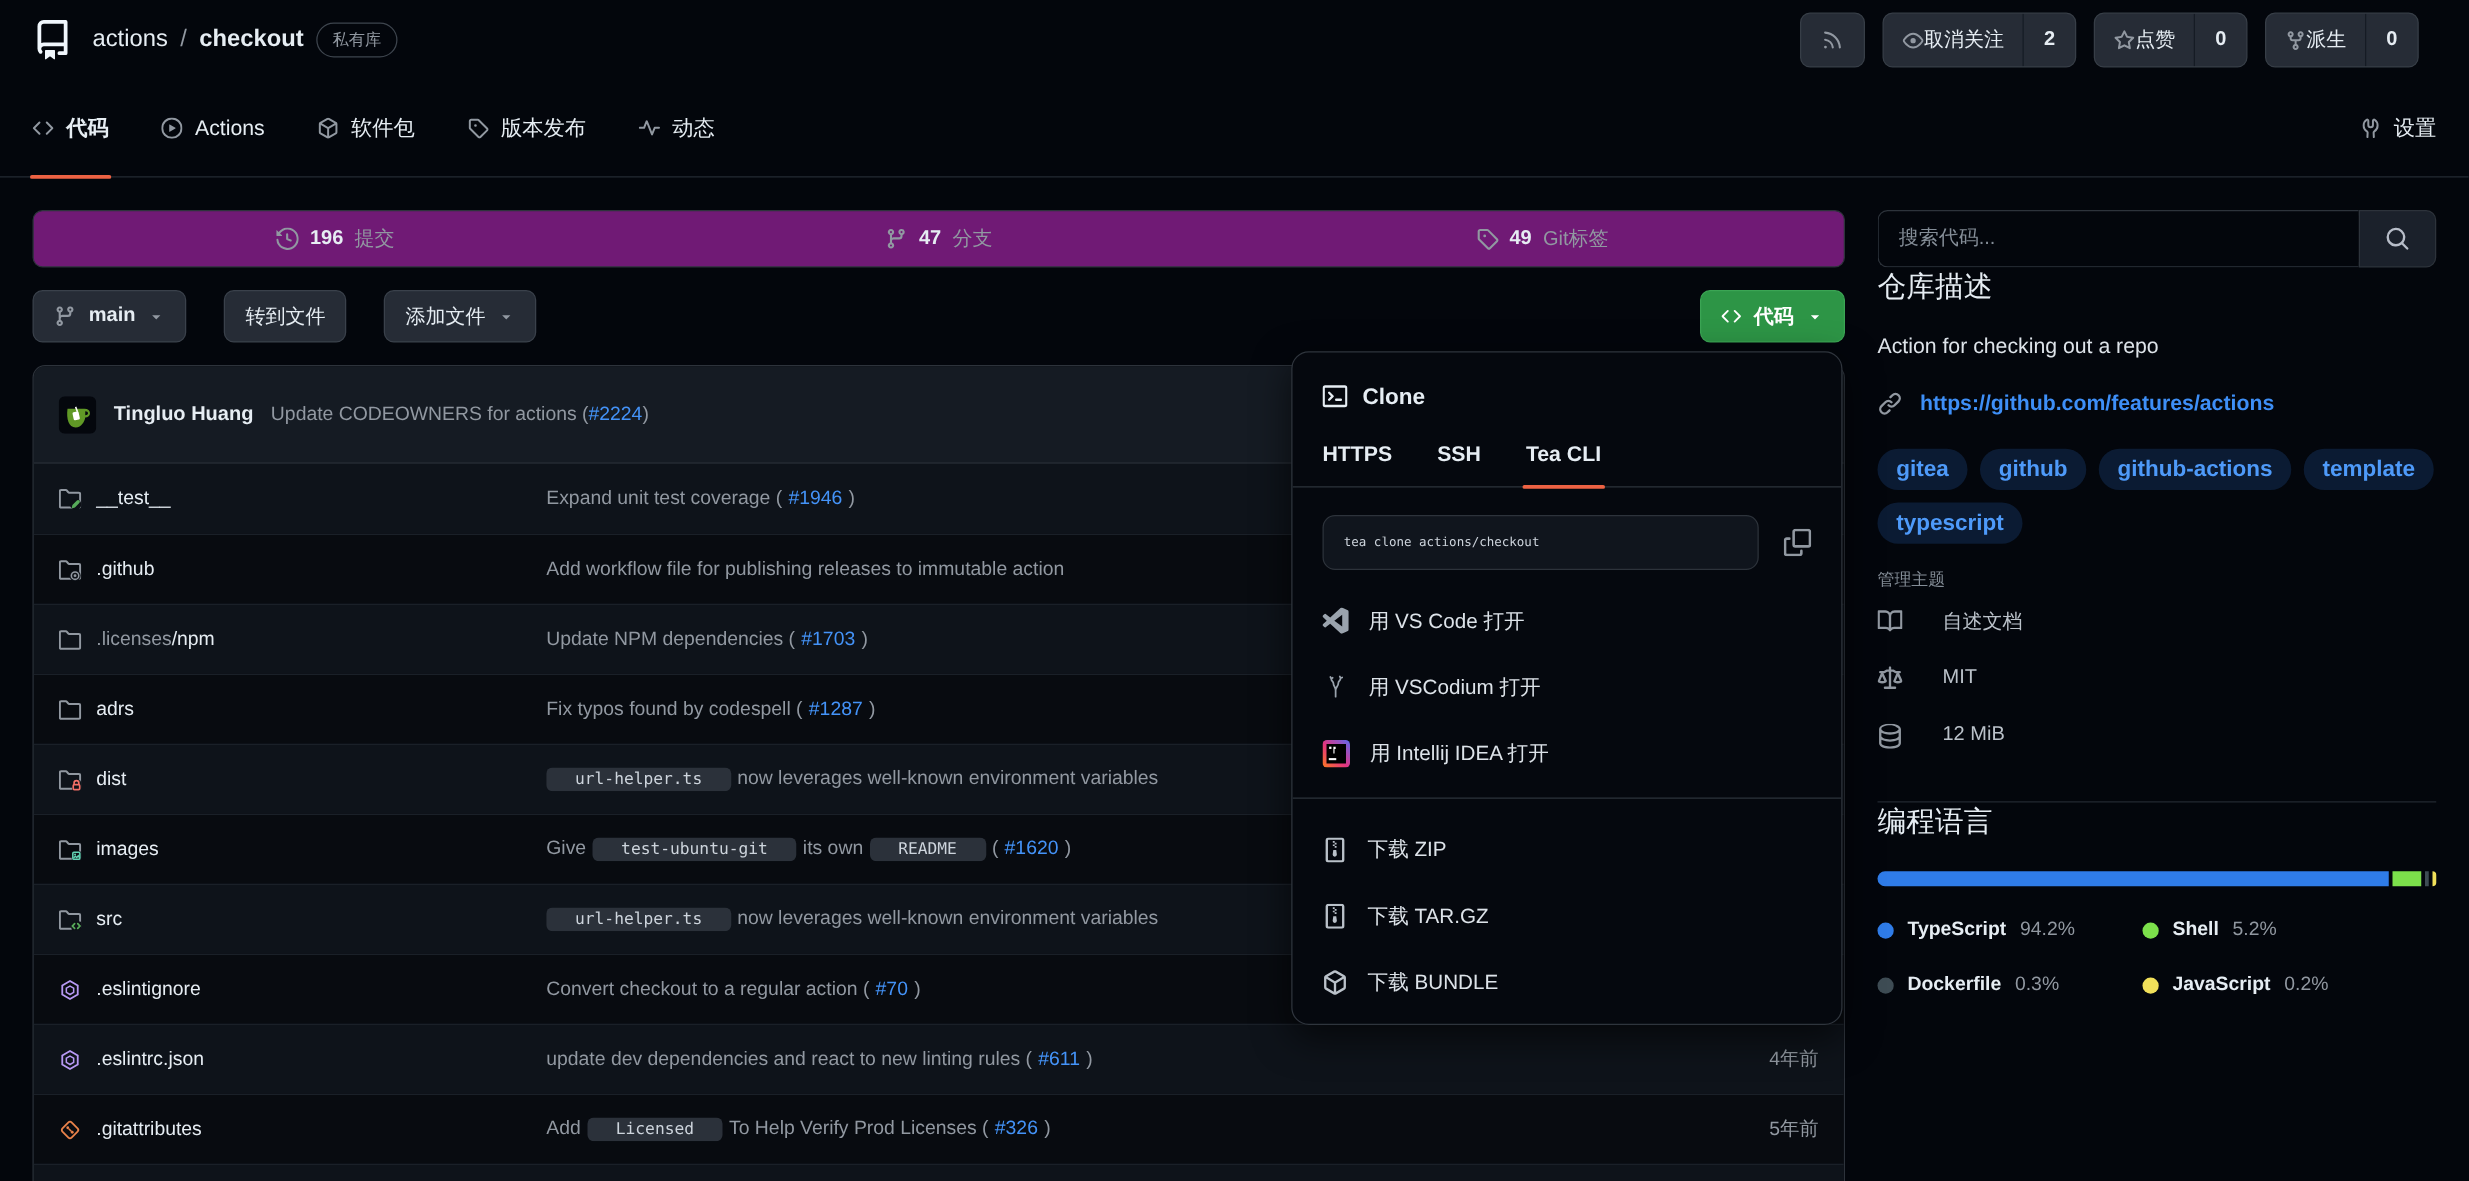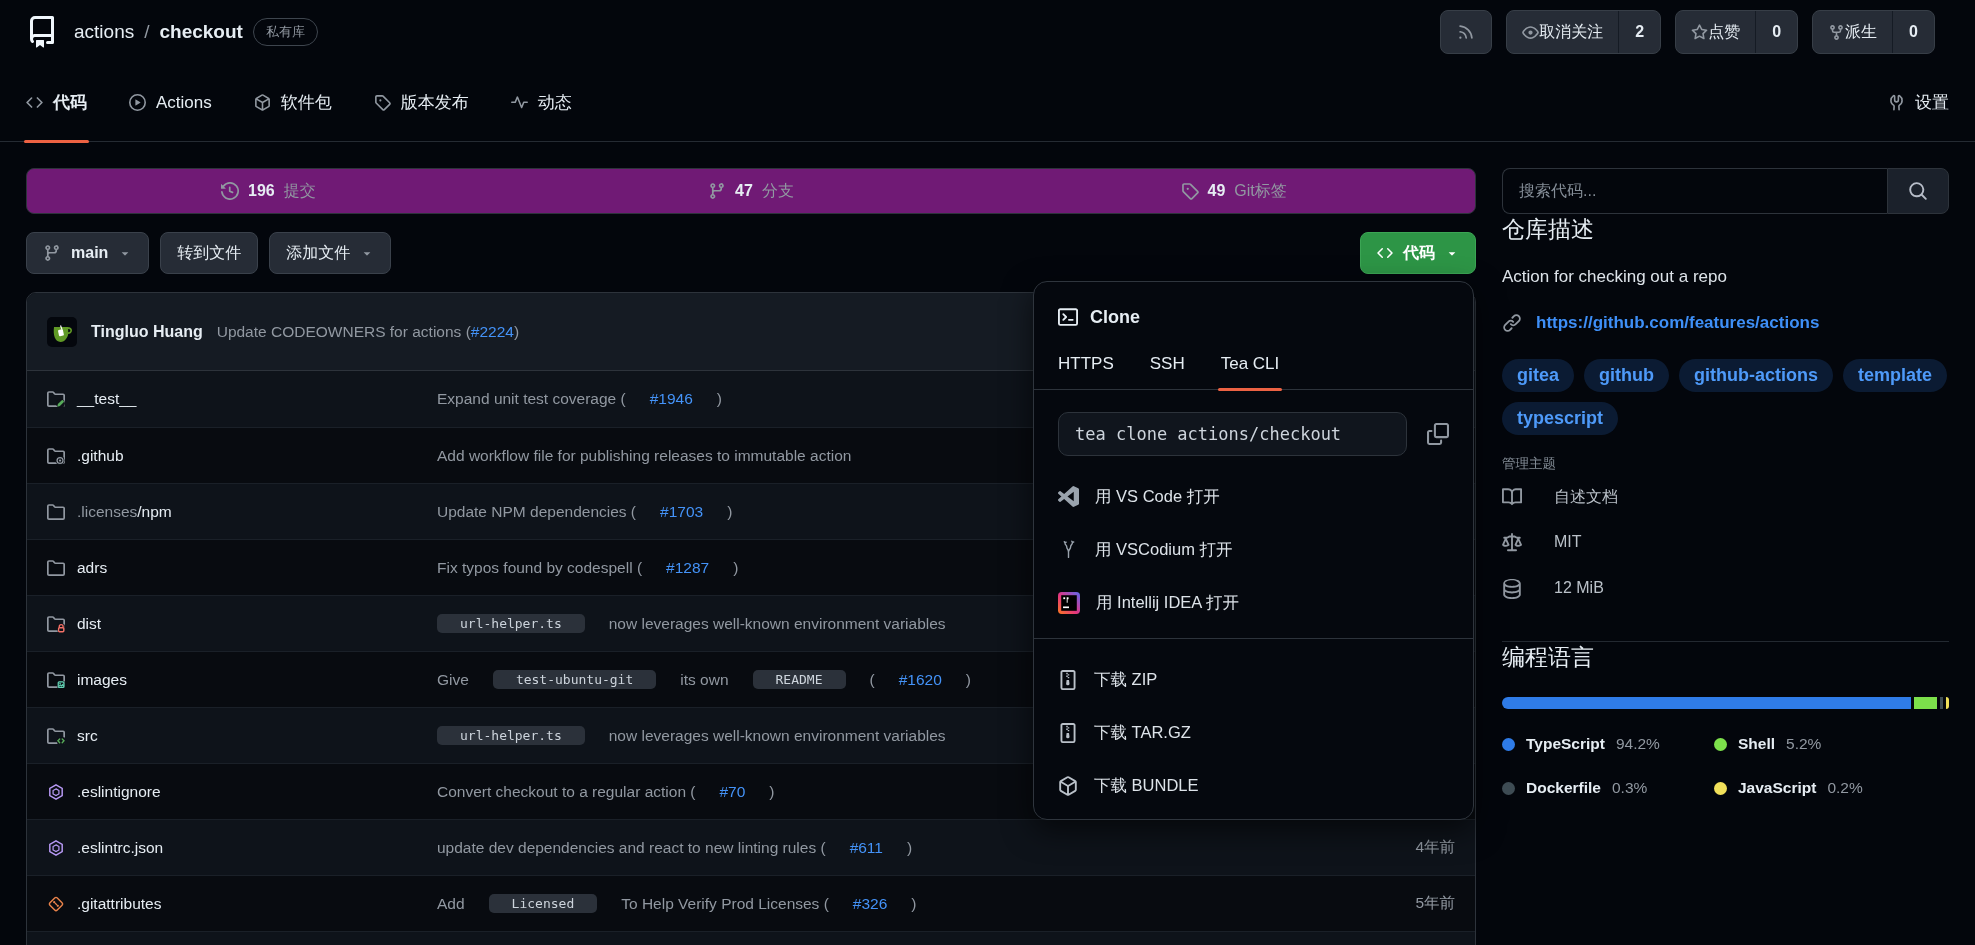--- a/index.html
+++ b/index.html
@@ -24,49 +24,49 @@
 .tab-settings{margin-left:auto;margin-right:0}
 
 .layout{display:flex;padding:26px;gap:26px;align-items:flex-start}
 .main{width:1450px;flex:none}
 .sidebar{flex:1;min-width:0}
 
 .statsbar{height:46px;background:#701a75;border:1px solid #2d333b;border-radius:8px;display:flex;align-items:center}
 .stat{flex:1;display:flex;justify-content:center;align-items:center;gap:9px;color:#9198a1;cursor:pointer}
 .stat b{color:#e6edf3;font-weight:700}
 
-.toolbar{display:flex;align-items:center;gap:11px;margin:18px 0}
+.toolbar{display:flex;align-items:center;gap:30px;margin:18px 0}
 .btn{height:42px;display:inline-flex;align-items:center;gap:10px;background:#262c36;border:1px solid #3a414b;border-radius:8px;padding:0 16px;font-size:16px;color:#e6edf3;cursor:pointer;white-space:nowrap}
 .btn b{font-weight:700}
 .tspacer{flex:1}
 .btn-green{background:#2d9546;border-color:#3ba554;color:#fff;font-weight:600}
 
 .filetable{border:1px solid #2d333b;border-radius:10px;background:#080b10;overflow:hidden}
 .commit-head{height:78px;background:#151b23;display:flex;align-items:center;gap:14px;padding:0 20px;border-bottom:1px solid #2d333b}
 .commit-author{font-weight:700;cursor:pointer}
 .commit-msg{color:#9198a1;font-size:15.5px;white-space:nowrap;overflow:hidden}
 .msg-link{color:#4493f8;cursor:pointer}
 .frow{height:56px;display:flex;align-items:center;padding:0 20px;font-size:15.5px}
 .frow+.frow{border-top:1px solid #1a2028}
 .frow:nth-child(odd){background:#0e131a}
 .frow:nth-child(even){background:#080b10}
 .fname{width:390px;display:flex;align-items:center;gap:12px;flex:none;white-space:nowrap;overflow:hidden}
 .fname a{color:#e6edf3;text-decoration:none;cursor:pointer}
 .fname .dim{color:#9198a1}
-.fmsg{flex:1;min-width:0;color:#9198a1;white-space:nowrap;overflow:hidden;display:flex;align-items:flex-end;gap:24px}
+.fmsg{flex:1;min-width:0;color:#9198a1;white-space:nowrap;overflow:hidden;display:flex;align-items:flex-start;gap:5px}
 .code{font-family:"DejaVu Sans Mono","Liberation Mono",monospace;font-size:13px;background:#2b313a;color:#cdd4dc;padding:2px 23px;border-radius:5px}
 .fage{width:100px;text-align:right;color:#9198a1;flex:none}
 
 .clone-dd{position:absolute;left:1033px;top:281px;width:441px;height:539px;background:#05080e;border:1px solid #2f353d;border-radius:14px;padding:20px 24px;z-index:40;box-shadow:0 10px 30px rgba(0,0,0,.6);overflow:hidden}
 .clone-title{display:flex;gap:12px;align-items:center;height:30px;font-size:18px;font-weight:700}
 .clone-tabs{display:flex;gap:36px;margin:22px -24px 0;padding:0 24px;border-bottom:1px solid #2d333b}
-.ctab{padding-bottom:15px;font-size:17px;font-weight:400;position:relative;cursor:pointer}
+.ctab{padding-bottom:15px;font-size:17px;font-weight:700;position:relative;cursor:pointer}
 .ctab.active::after{content:'';position:absolute;left:-3px;right:-3px;bottom:-2px;height:3px;border-radius:2px;background:#ed6243}
 .clone-input-row{margin-top:22px;display:flex;align-items:center;gap:20px}
-.clone-input{flex:1;height:44px;background:#10151d;border:1px solid #2d333b;border-radius:10px;color:#cdd4dc;font-family:"DejaVu Sans Mono","Liberation Mono",monospace;font-size:17px;padding:0 16px;min-width:0;outline:none}
+.clone-input{flex:1;height:44px;background:#10151d;border:1px solid #2d333b;border-radius:10px;color:#cdd4dc;font-family:"DejaVu Sans Mono","Liberation Mono",monospace;font-size:10px;padding:0 16px;min-width:0;outline:none}
 .menu{margin-top:14px}
 .mitem{height:53px;display:flex;align-items:center;gap:16px;font-size:16.5px;color:#dde3e9;cursor:pointer}
 .menu-div{border-top:1px solid #2d333b;margin:9px -24px}
 
 .sb-search{display:flex;height:46px}
 .sb-input{flex:1;background:transparent;border:1px solid #2d333b;border-right:none;border-radius:8px 0 0 8px;padding:0 16px;color:#e6edf3;font-size:16px;min-width:0;outline:none;font-family:inherit}
 .sb-input::placeholder{color:#848d97}
 .sb-btn{width:62px;border:1px solid #2d333b;background:#1b212b;border-radius:0 8px 8px 0;display:flex;align-items:center;justify-content:center;cursor:pointer}
 .sb-h{font-size:23px;font-weight:400;}
 .sb-desc{margin-top:22px;font-size:17px;color:#dde3e9}

